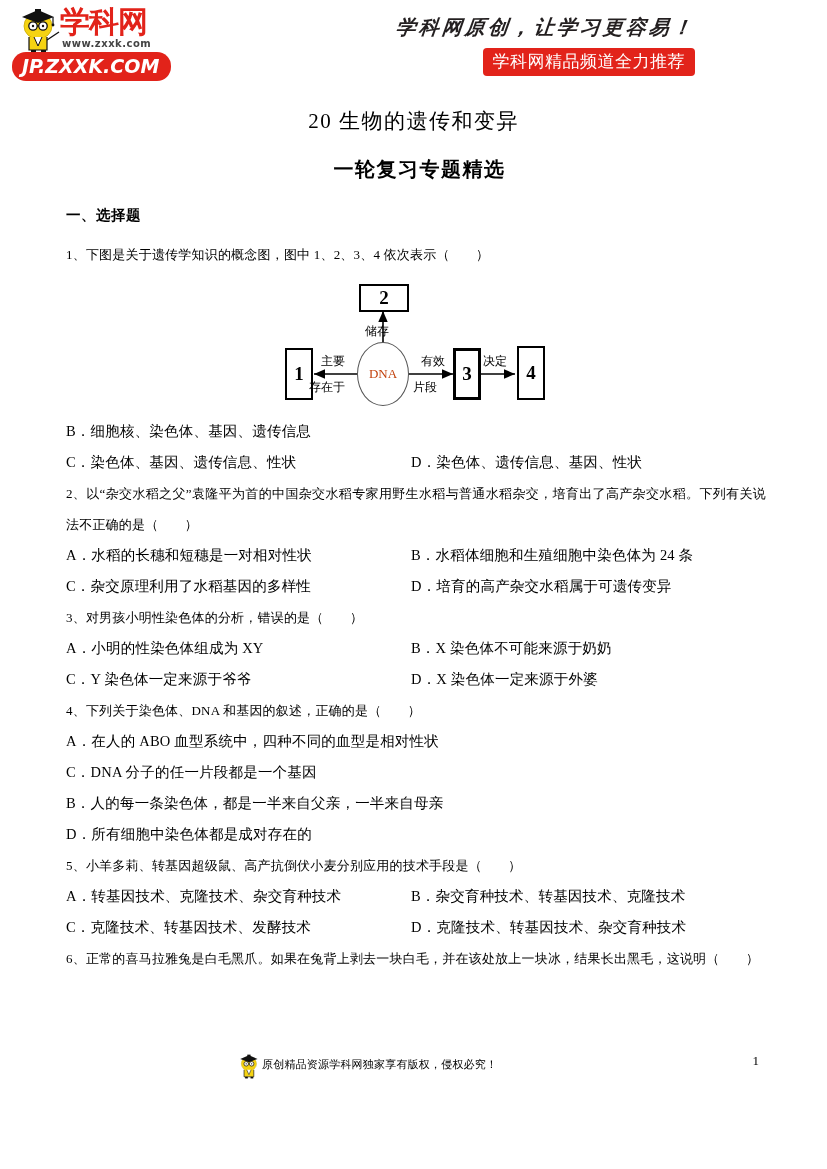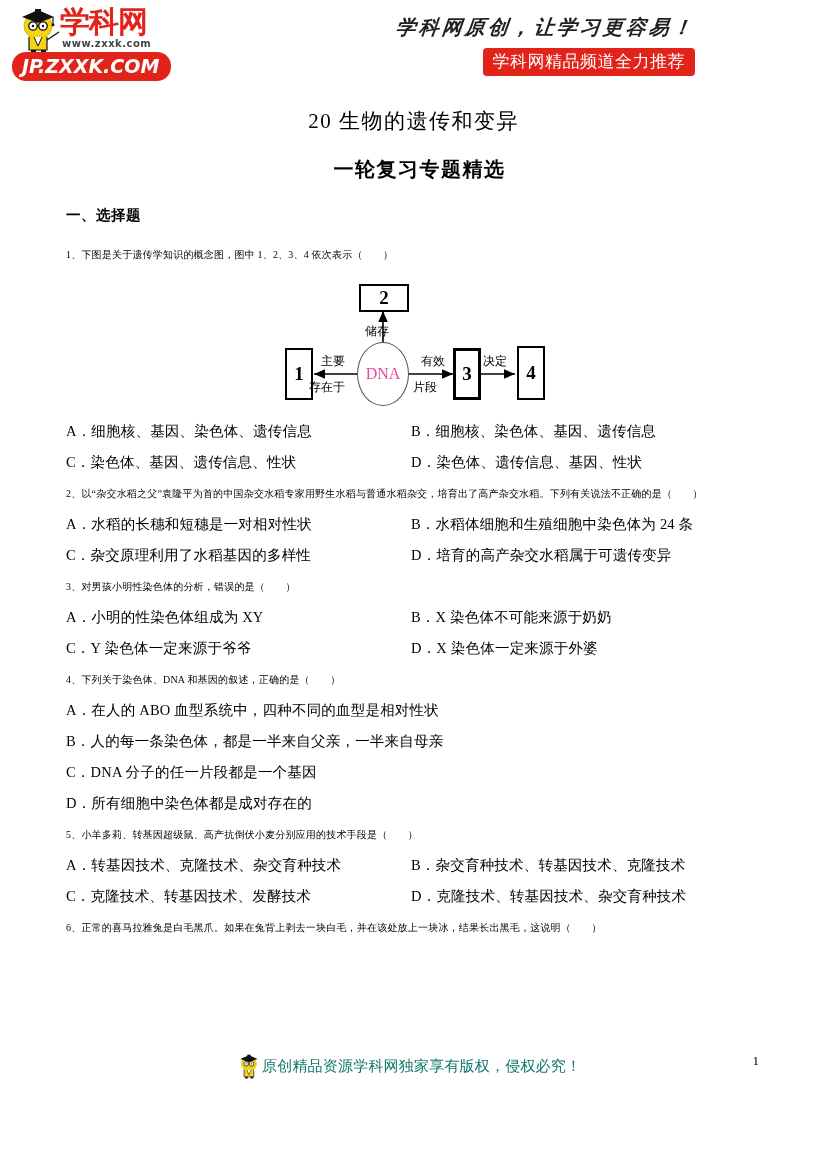--- a/index.html
+++ b/index.html
@@ -139,21 +139,21 @@
 
   .section-heading {
     font-family: "Liberation Serif", serif;
     font-size: 14.5px;
     font-weight: bold;
     letter-spacing: 0.5px;
     margin-bottom: 14px;
   }
 
   .q-stem {
-    font-size: 10px;
+    font-size: 13px;
     line-height: 31px;
     letter-spacing: 0.2px;
     text-align: justify;
   }
 
   .opt-row {
     display: flex;
     font-size: 14.5px;
     line-height: 31px;
     letter-spacing: 0.2px;
@@ -203,22 +203,22 @@
 
   .dg-circle {
     position: absolute;
     border: 1.5px solid #555;
     border-radius: 50%;
     background: #fff;
     display: flex;
     align-items: center;
     justify-content: center;
     font-family: "Liberation Serif", serif;
-    font-size: 16px;
-    color: #ec4899;
+    font-size: 13px;
+    color: #c2410c;
     box-sizing: border-box;
   }
 
   .dg-label {
     position: absolute;
     font-family: "DejaVu Sans", sans-serif;
     font-size: 12px;
     color: #000;
     white-space: nowrap;
     line-height: 14px;
@@ -248,22 +248,22 @@
     top: 2px;
     width: 24px;
     height: 26px;
   }
 
   .footer-text {
     position: absolute;
     left: 262px;
     top: 6px;
     font-family: "Liberation Serif", serif;
-    font-size: 15px;
-    color: #0f766e;
+    font-size: 11px;
+    color: #000000;
     letter-spacing: 0.2px;
     white-space: nowrap;
   }
 
   .page-number {
     position: absolute;
     right: 68px;
     top: 2px;
     font-family: "Liberation Serif", serif;
     font-size: 13px;
@@ -348,21 +348,20 @@
       <div class="dg-label" style="left:48px; top:100px;">存在于</div>
 
       <div class="dg-label" style="left:160px; top:74px;">有效</div>
       <div class="dg-label" style="left:152px; top:100px;">片段</div>
 
       <div class="dg-label" style="left:222px; top:74px;">决定</div>
     </div>
   </div>
 
   <div class="opt-row">
-    <span class="opt-col left">A．细胞核、基因、染色体、遗传信息</span>
     <span class="opt-col right">B．细胞核、染色体、基因、遗传信息</span>
   </div>
   <div class="opt-row">
     <span class="opt-col left">C．染色体、基因、遗传信息、性状</span>
     <span class="opt-col right">D．染色体、遗传信息、基因、性状</span>
   </div>
 
   <div class="q-stem">2、以“杂交水稻之父”袁隆平为首的中国杂交水稻专家用野生水稻与普通水稻杂交，培育出了高产杂交水稻。下列有关说法不正确的是（　　）</div>
   <div class="opt-row">
     <span class="opt-col left">A．水稻的长穗和短穗是一对相对性状</span>
@@ -378,22 +377,22 @@
     <span class="opt-col left">A．小明的性染色体组成为 XY</span>
     <span class="opt-col right">B．X 染色体不可能来源于奶奶</span>
   </div>
   <div class="opt-row">
     <span class="opt-col left">C．Y 染色体一定来源于爷爷</span>
     <span class="opt-col right">D．X 染色体一定来源于外婆</span>
   </div>
 
   <div class="q-stem">4、下列关于染色体、DNA 和基因的叙述，正确的是（　　）</div>
   <div class="opt-single">A．在人的 ABO 血型系统中，四种不同的血型是相对性状</div>
+  <div class="opt-single">C．DNA 分子的任一片段都是一个基因</div>
   <div class="opt-single">B．人的每一条染色体，都是一半来自父亲，一半来自母亲</div>
-  <div class="opt-single">C．DNA 分子的任一片段都是一个基因</div>
   <div class="opt-single">D．所有细胞中染色体都是成对存在的</div>
 
   <div class="q-stem">5、小羊多莉、转基因超级鼠、高产抗倒伏小麦分别应用的技术手段是（　　）</div>
   <div class="opt-row">
     <span class="opt-col left">A．转基因技术、克隆技术、杂交育种技术</span>
     <span class="opt-col right">B．杂交育种技术、转基因技术、克隆技术</span>
   </div>
   <div class="opt-row">
     <span class="opt-col left">C．克隆技术、转基因技术、发酵技术</span>
     <span class="opt-col right">D．克隆技术、转基因技术、杂交育种技术</span>

